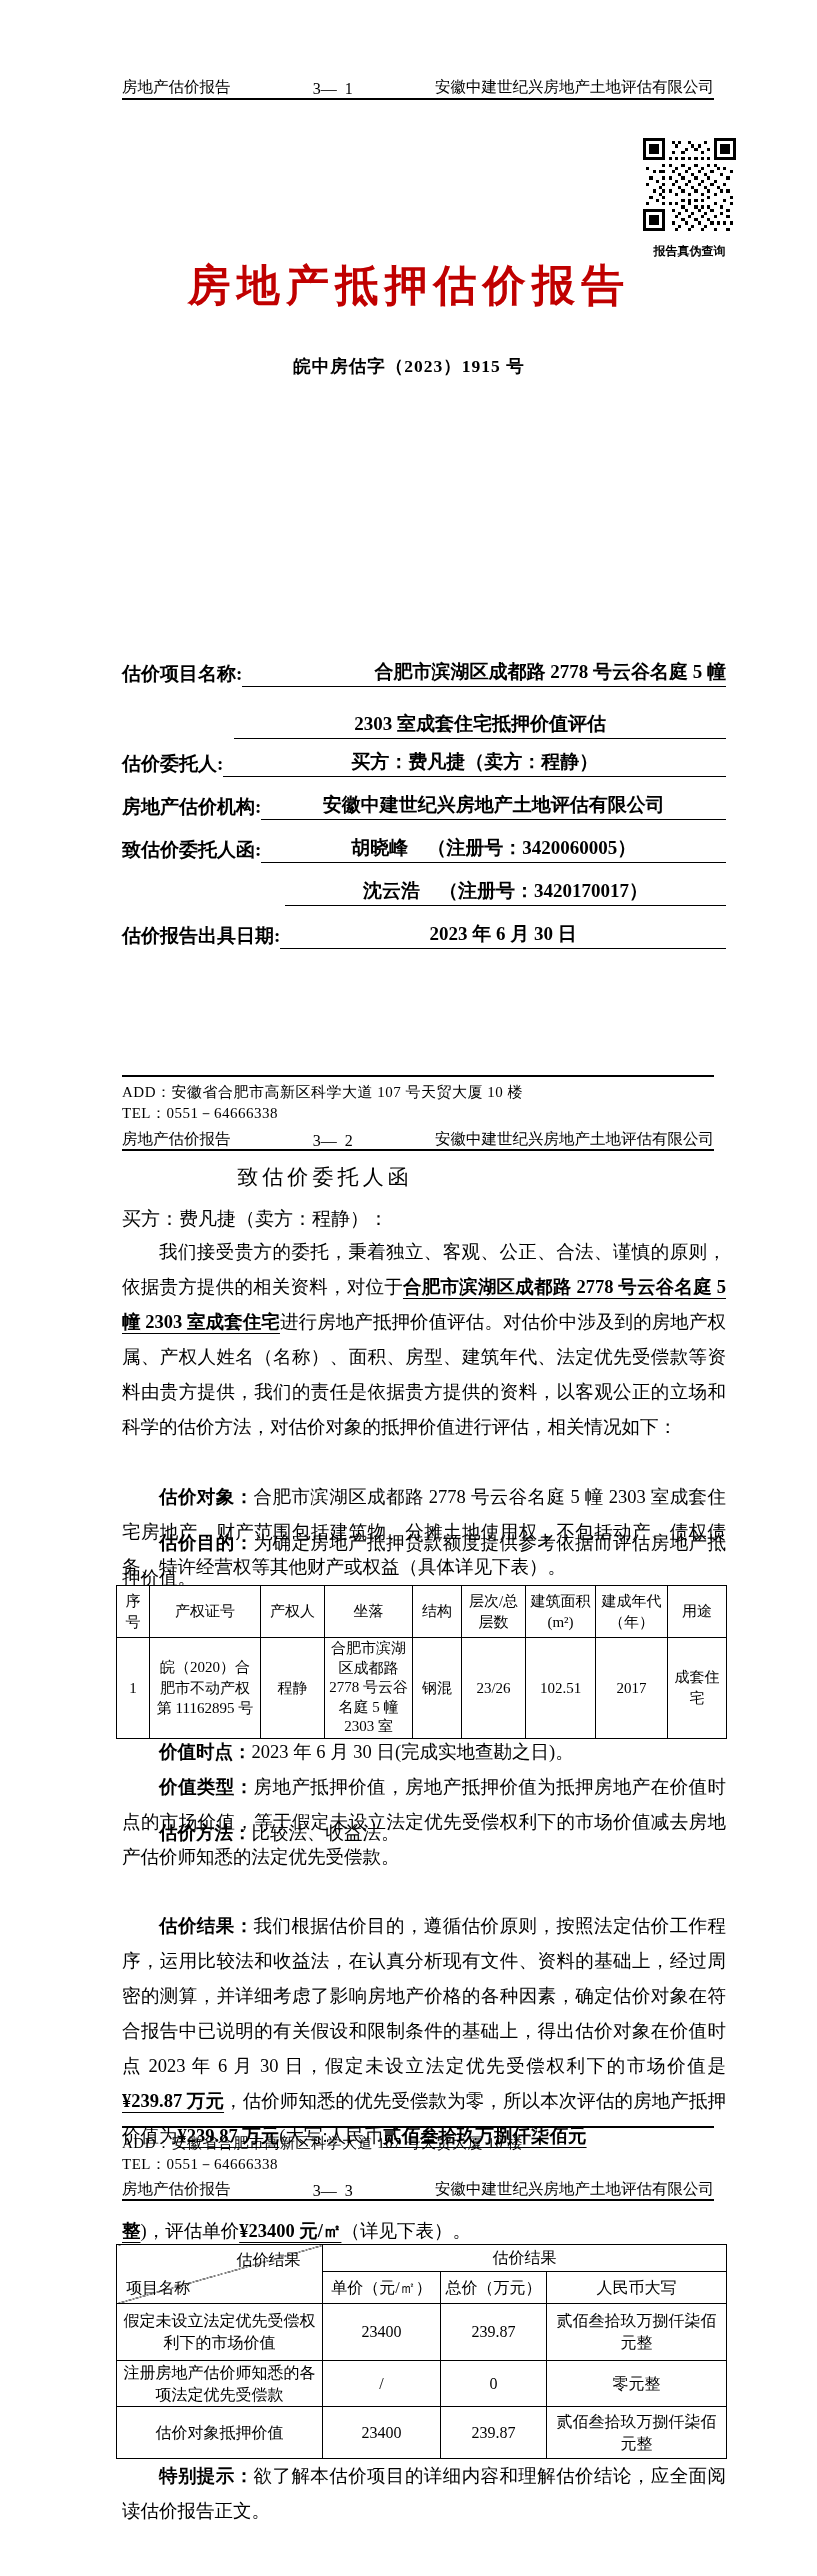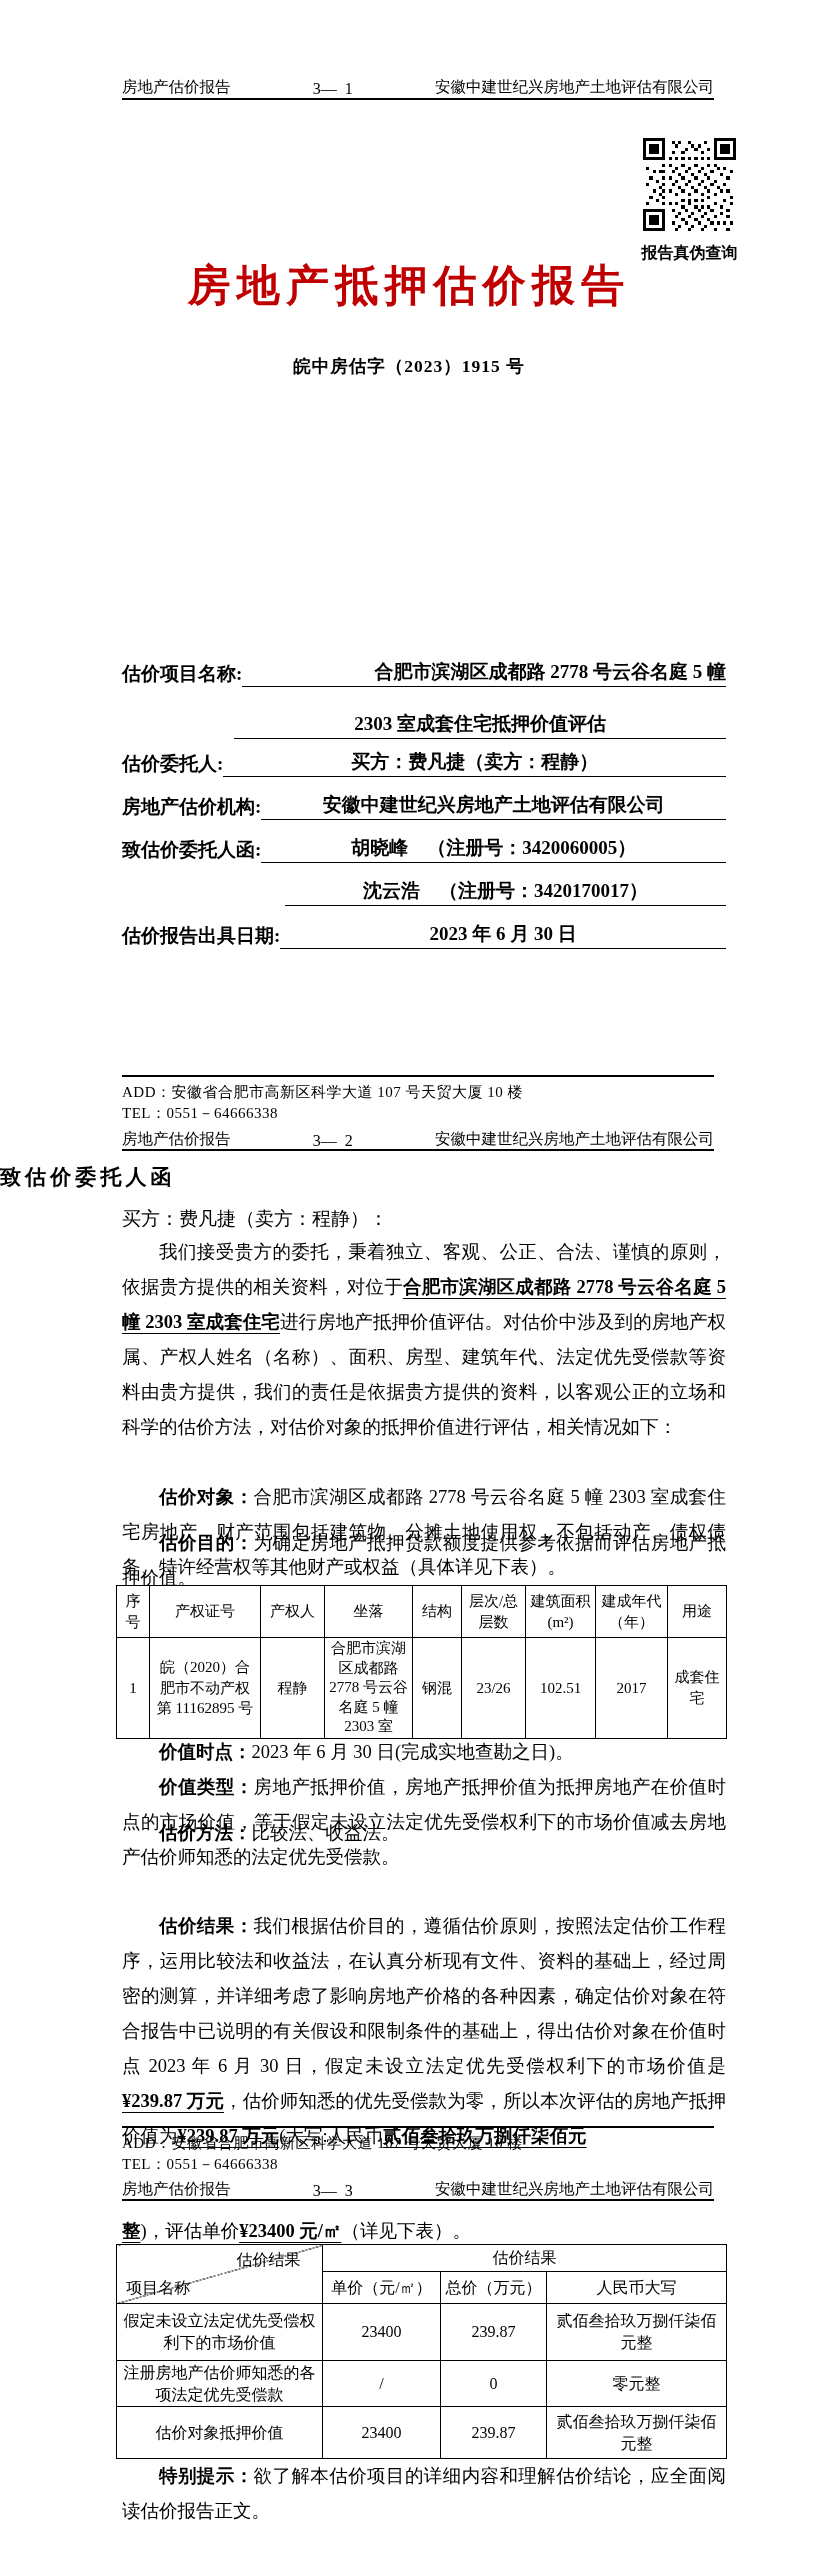--- a/index.html
+++ b/index.html
@@ -8,29 +8,29 @@
     font-family:"Liberation Serif","DejaVu Serif",serif;
     overflow:hidden;
   }
   .abs{position:absolute;}
   .rule{position:absolute;left:122px;width:592px;height:2.1px;background:#000;}
   .pgheader{left:122px;width:592px;display:flex;justify-content:space-between;align-items:flex-end;font-size:15.5px;}
   .pgheader .pgnum{font-size:16px;white-space:pre;}
   .footline{left:122px;font-size:15px;letter-spacing:0.5px;white-space:pre;}
   
   .qr{left:643px;top:138px;width:93px;height:93px;}
-  .qrcap{left:638px;top:243px;width:103px;text-align:center;font-size:16px;font-weight:bold;}
+  .qrcap{left:638px;top:243px;width:103px;text-align:center;font-size:12px;font-weight:bold;}
   .cover-title{left:0;top:257px;width:818px;text-align:center;font-size:43px;font-weight:bold;letter-spacing:6.2px;color:#C00000;}
   .doc-num{left:0;top:354px;width:818px;text-align:center;font-size:17.5px;font-weight:bold;letter-spacing:1px;}
   .fieldrow{left:122px;width:604px;display:flex;align-items:flex-end;font-size:19px;font-weight:bold;height:29px;box-sizing:border-box;}
   .fieldrow .flabel{white-space:nowrap;}
   .fieldrow .fval{flex:1;border-bottom:1.5px solid #000;padding-bottom:1.5px;text-align:center;white-space:nowrap;}
   .fieldrow .fval.left{text-align:right;padding-left:5.2px;}
   
-  .letter-title{left:0;width:650px;text-align:left;font-size:21px;font-weight:bold;letter-spacing:4.1px;}
+  .letter-title{left:0;width:650px;text-align:center;font-size:21px;font-weight:normal;letter-spacing:4.1px;}
   .salutation{left:122px;font-size:19px;font-weight:normal;}
   .para{left:122px;width:604px;font-size:18.5px;line-height:35px;text-align:justify;text-indent:37px;}
   .para.noindent{text-indent:0;}
   .blabel{font-weight:bold;}
   .u{font-weight:bold;text-decoration:underline;text-decoration-thickness:1.3px;text-underline-offset:4.6px;}
   
   table.doc{border-collapse:collapse;table-layout:fixed;background:#fff;}
   table.doc th,table.doc td{border:1.3px solid #000;text-align:center;vertical-align:middle;
     padding:1px 3.1px;box-sizing:border-box;font-weight:normal;}
   table.subject{font-size:15px;line-height:20.6px;}

